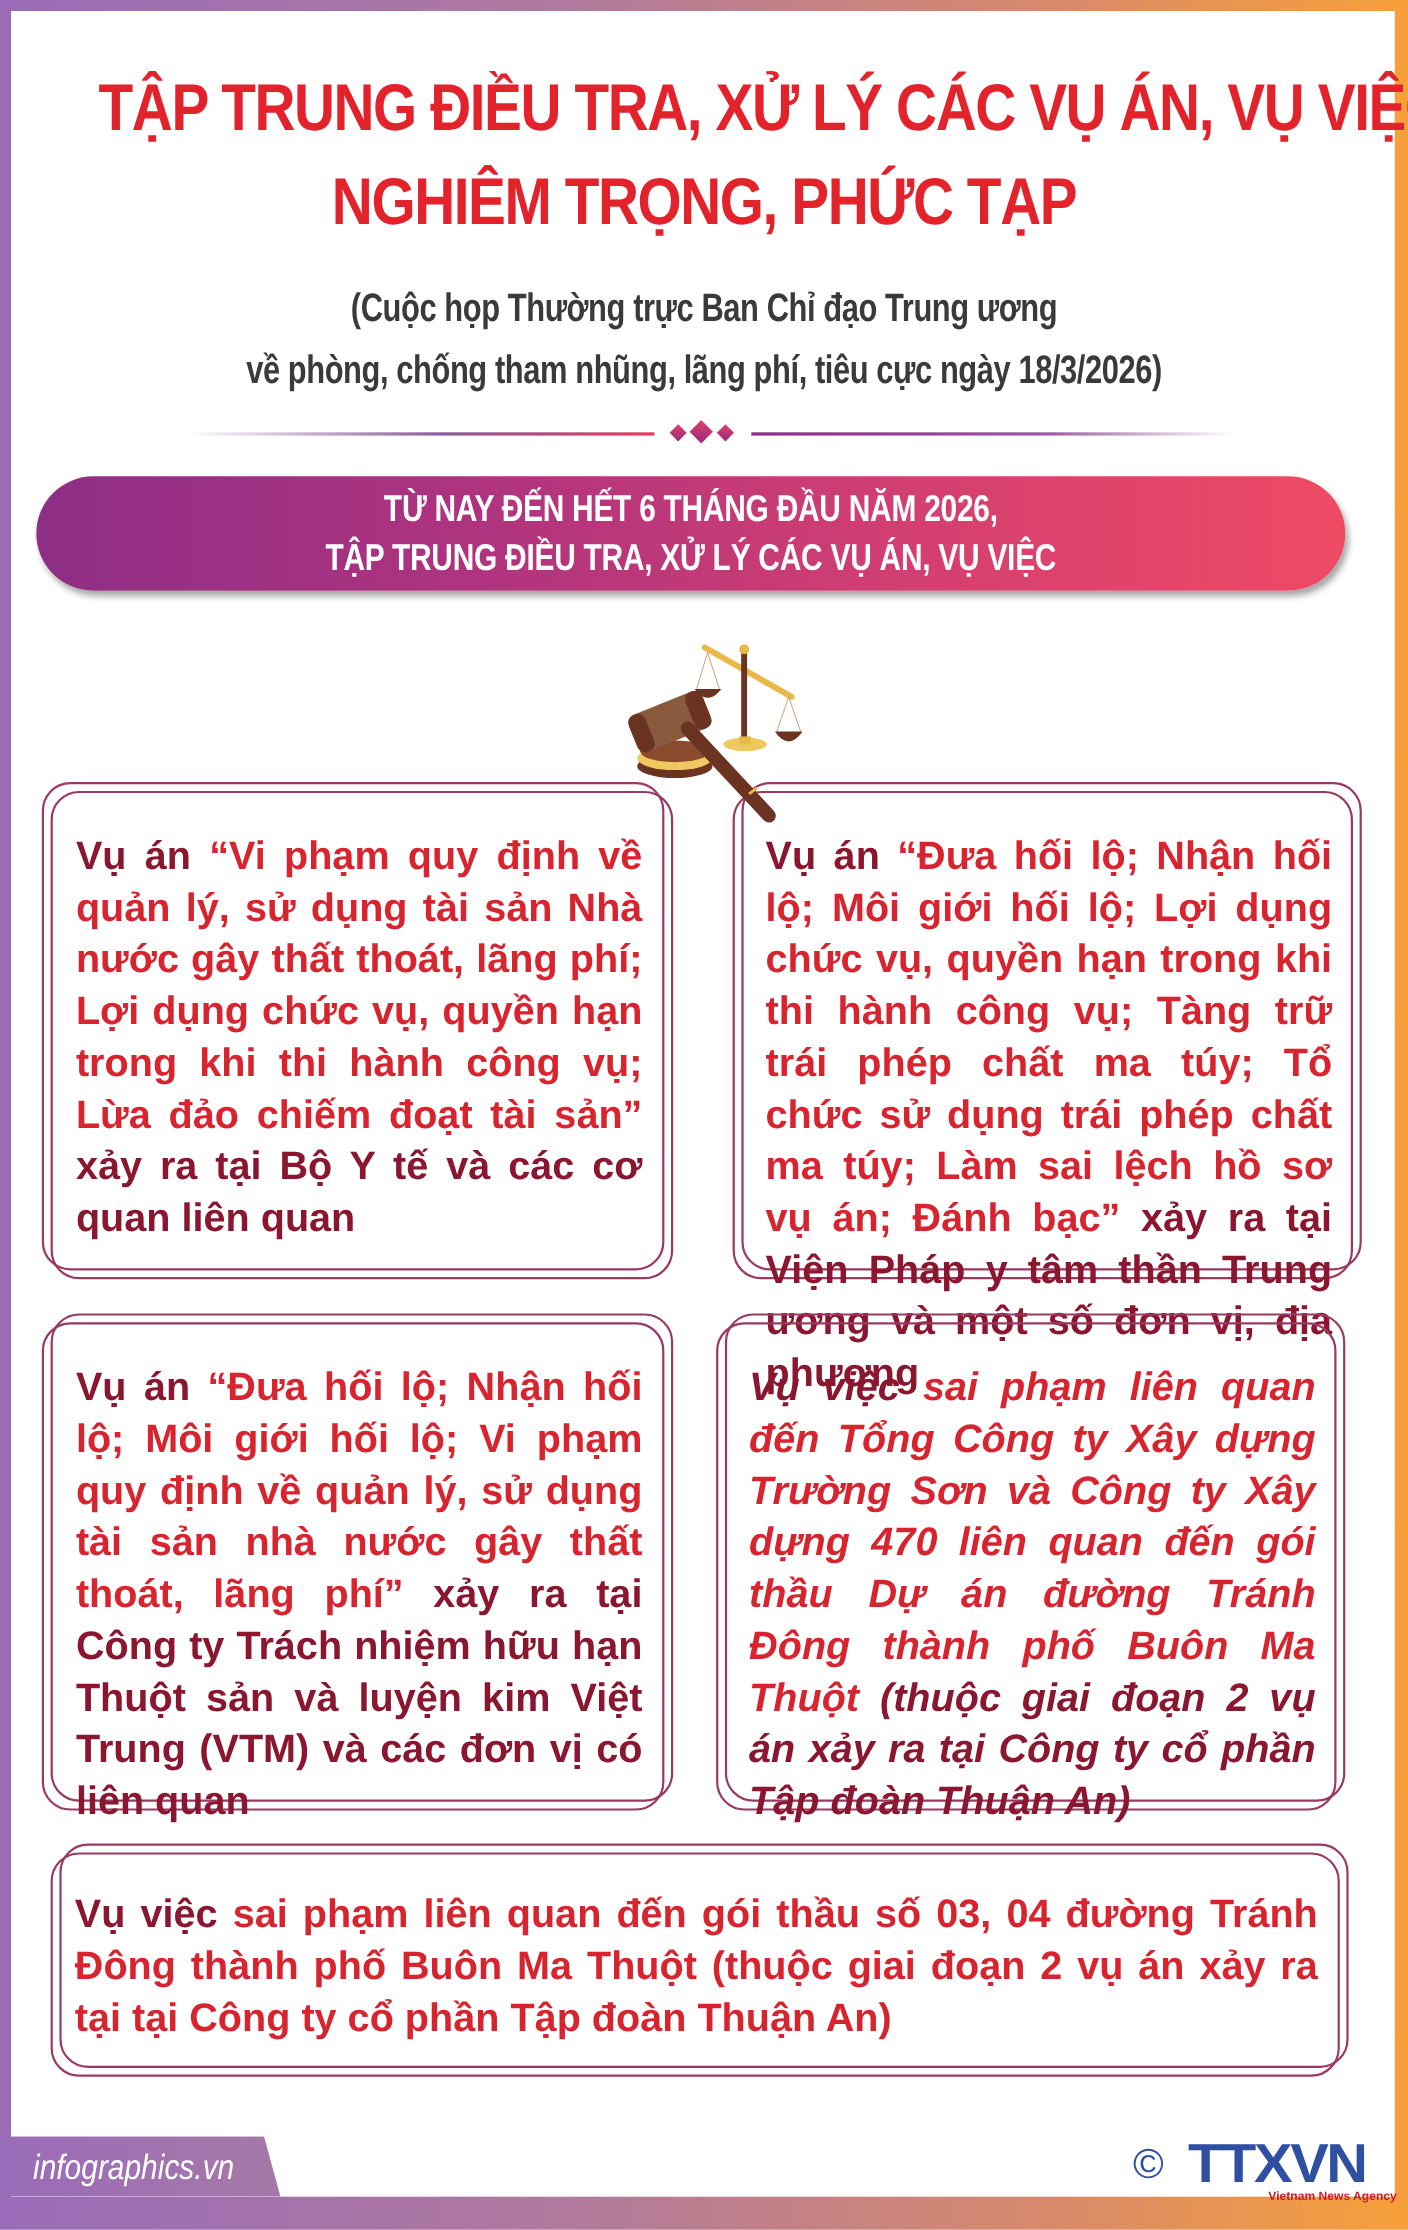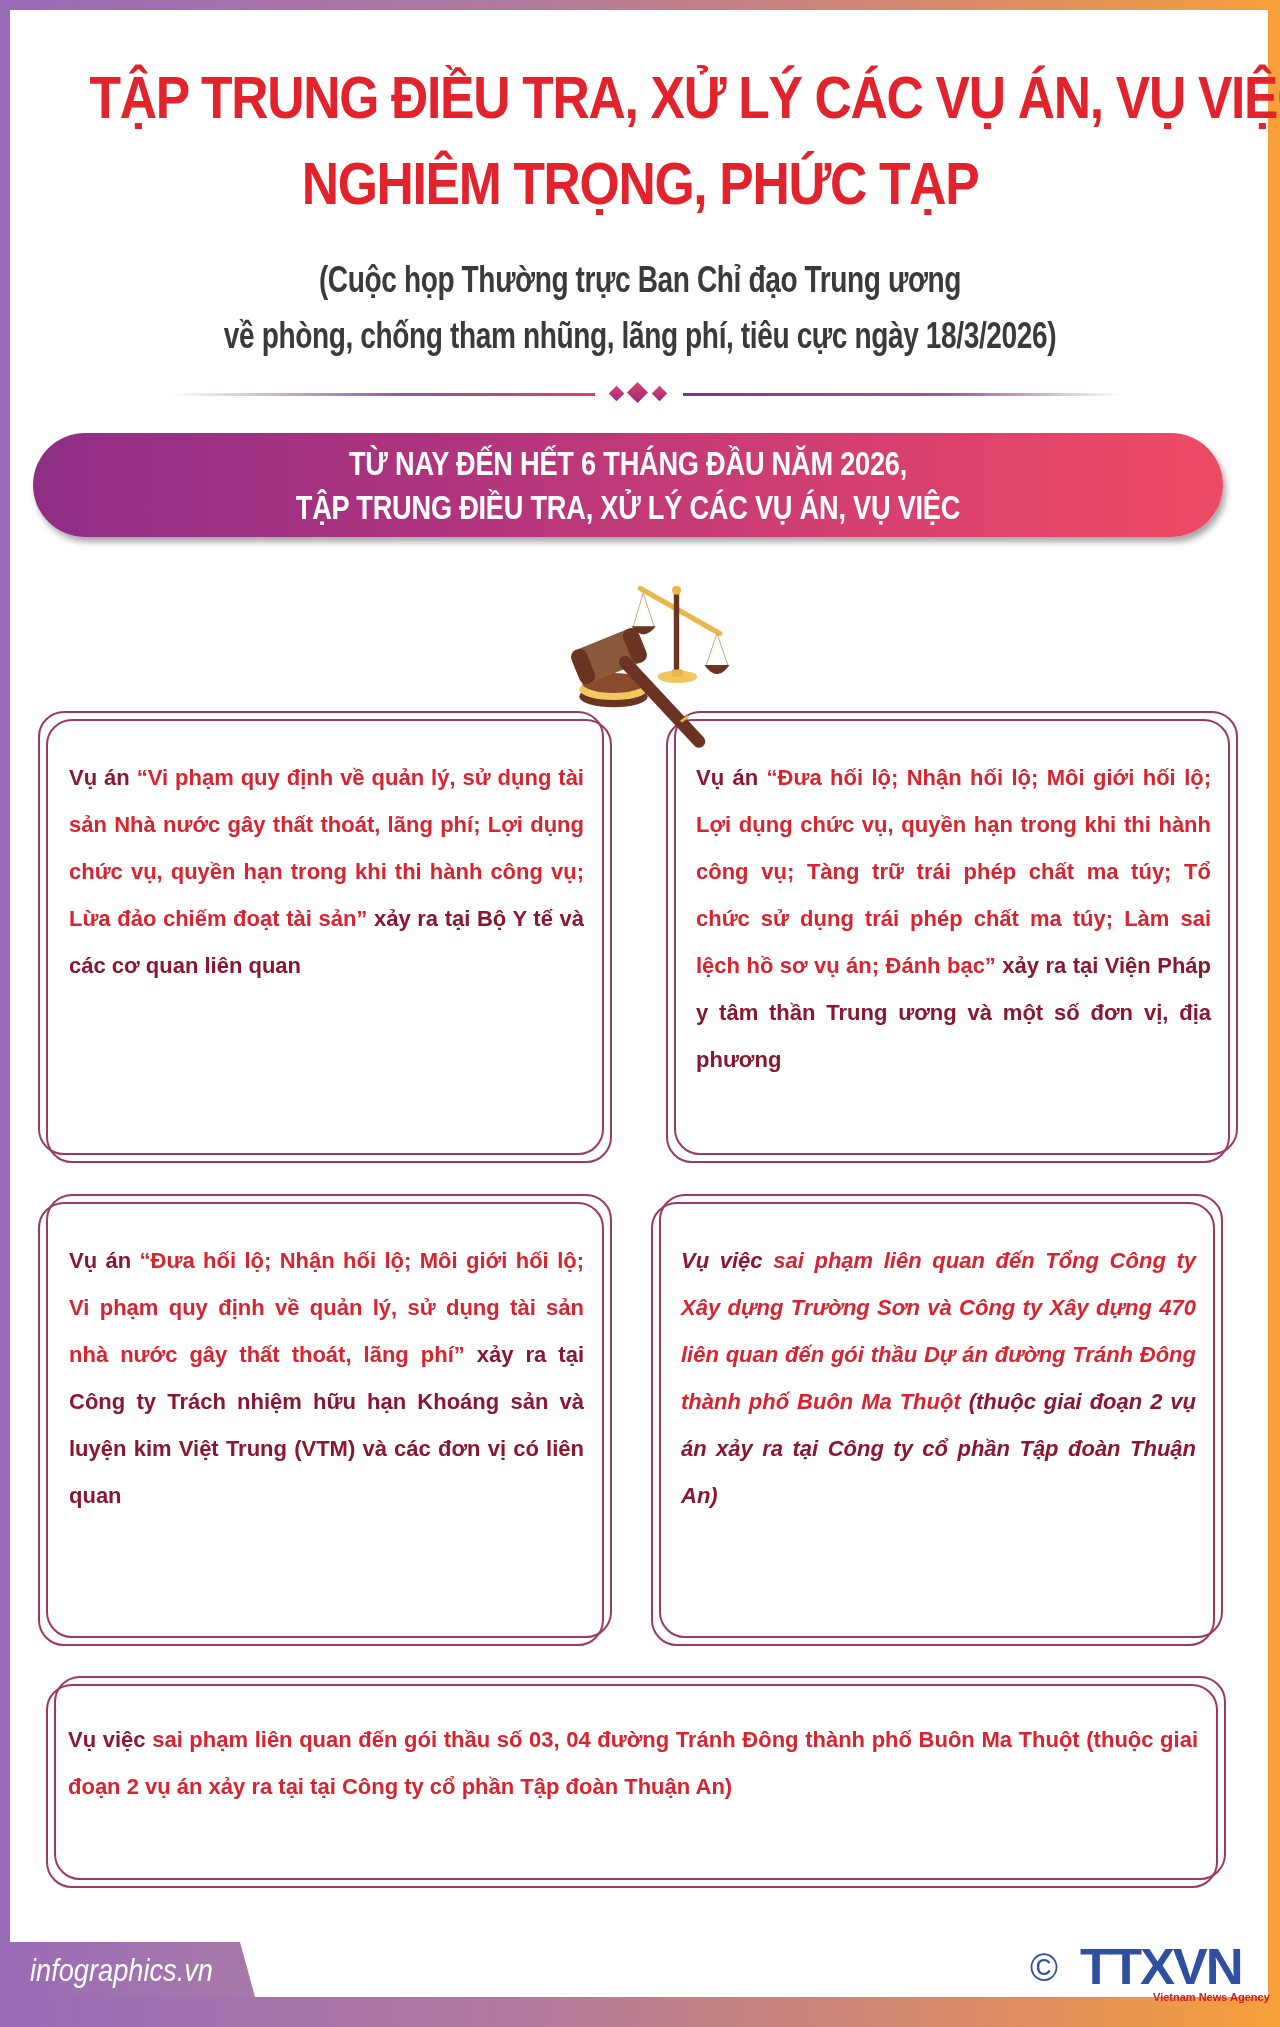--- a/index.html
+++ b/index.html
@@ -40,21 +40,21 @@
     position: absolute; left: 0; right: 0; top: 8px; font-size: 34px; line-height: 44px;
     transform: scaleX(0.8); transform-origin: 595px 0; letter-spacing: -0.3px;
   }
   .banner-inner div { white-space: nowrap; }
   .icon-wrap { position: absolute; left: 555px; top: 575px; width: 180px; height: 180px; z-index: 5; }
   .card { position: absolute; }
   .card .b1, .card .b2 {
     position: absolute; border: 2px solid #9a3a62; border-radius: 26px; box-sizing: border-box;
   }
   .card .txt {
-    position: absolute; font-weight: bold; font-size: 22px; line-height: 47px;
+    position: absolute; font-weight: bold; font-size: 36px; line-height: 47px;
     color: #8a1630; text-align: justify; text-align-last: left;
   }
   .card .txt .hl { color: #d8242f; }
   .site-label {
     position: absolute; left: 0; top: 1942px; width: 255px; height: 55px;
     background: linear-gradient(90deg, #9a6bb8, #a779a8);
     clip-path: polygon(0 0, 240px 0, 255px 55px, 0 55px);
   }
   .site-text {
     position: absolute; left: 30px; top: 1950px; color: #ffffff; font-style: italic;
@@ -129,21 +129,21 @@
 
 <div class="card" style="left:666px;top:711px;width:572px;height:452px;">
   <div class="b1" style="left:8px;top:0;width:564px;height:444px;"></div>
   <div class="b2" style="left:0;top:8px;width:564px;height:444px;"></div>
   <div class="txt" style="left:30px;top:43px;width:515px;"><span>Vụ án </span><span class="hl">“Đưa hối lộ; Nhận hối lộ; Môi giới hối lộ; Lợi dụng chức vụ, quyền hạn trong khi thi hành công vụ; Tàng trữ trái phép chất ma túy; Tổ chức sử dụng trái phép chất ma túy; Làm sai lệch hồ sơ vụ án; Đánh bạc”</span><span> xảy ra tại Viện Pháp y tâm thần Trung ương và một số đơn vị, địa phương</span></div>
 </div>
 
 <div class="card" style="left:38px;top:1194px;width:574px;height:452px;">
   <div class="b1" style="left:8px;top:0;width:566px;height:444px;"></div>
   <div class="b2" style="left:0;top:8px;width:566px;height:444px;"></div>
-  <div class="txt" style="left:31px;top:43px;width:515px;"><span>Vụ án </span><span class="hl">“Đưa hối lộ; Nhận hối lộ; Môi giới hối lộ; Vi phạm quy định về quản lý, sử dụng tài sản nhà nước gây thất thoát, lãng phí”</span><span> xảy ra tại Công ty Trách nhiệm hữu hạn Khoáng sản và luyện kim Việt Trung (VTM) và các đơn vị có liên quan</span></div>
+  <div class="txt" style="left:31px;top:43px;width:515px;"><span>Vụ án </span><span class="hl">“Đưa hối lộ; Nhận hối lộ; Môi giới hối lộ; Vi phạm quy định về quản lý, sử dụng tài sản nhà nước gây thất thoát, lãng phí”</span><span> xảy ra tại Công ty Trách nhiệm hữu hạn Thuột sản và luyện kim Việt Trung (VTM) và các đơn vị có liên quan</span></div>
 </div>
 
 <div class="card" style="left:651px;top:1194px;width:572px;height:452px;font-style:italic;">
   <div class="b1" style="left:8px;top:0;width:564px;height:444px;"></div>
   <div class="b2" style="left:0;top:8px;width:564px;height:444px;"></div>
   <div class="txt" style="left:30px;top:43px;width:515px;"><span>Vụ việc </span><span class="hl">sai phạm liên quan đến Tổng Công ty Xây dựng Trường Sơn và Công ty Xây dựng 470 liên quan đến gói thầu Dự án đường Tránh Đông thành phố Buôn Ma Thuột</span><span> (thuộc giai đoạn 2 vụ án xảy ra tại Công ty cổ phần Tập đoàn Thuận An)</span></div>
 </div>
 
 <div class="card" style="left:46px;top:1676px;width:1180px;height:212px;">
   <div class="b1" style="left:8px;top:0;width:1172px;height:204px;"></div>

